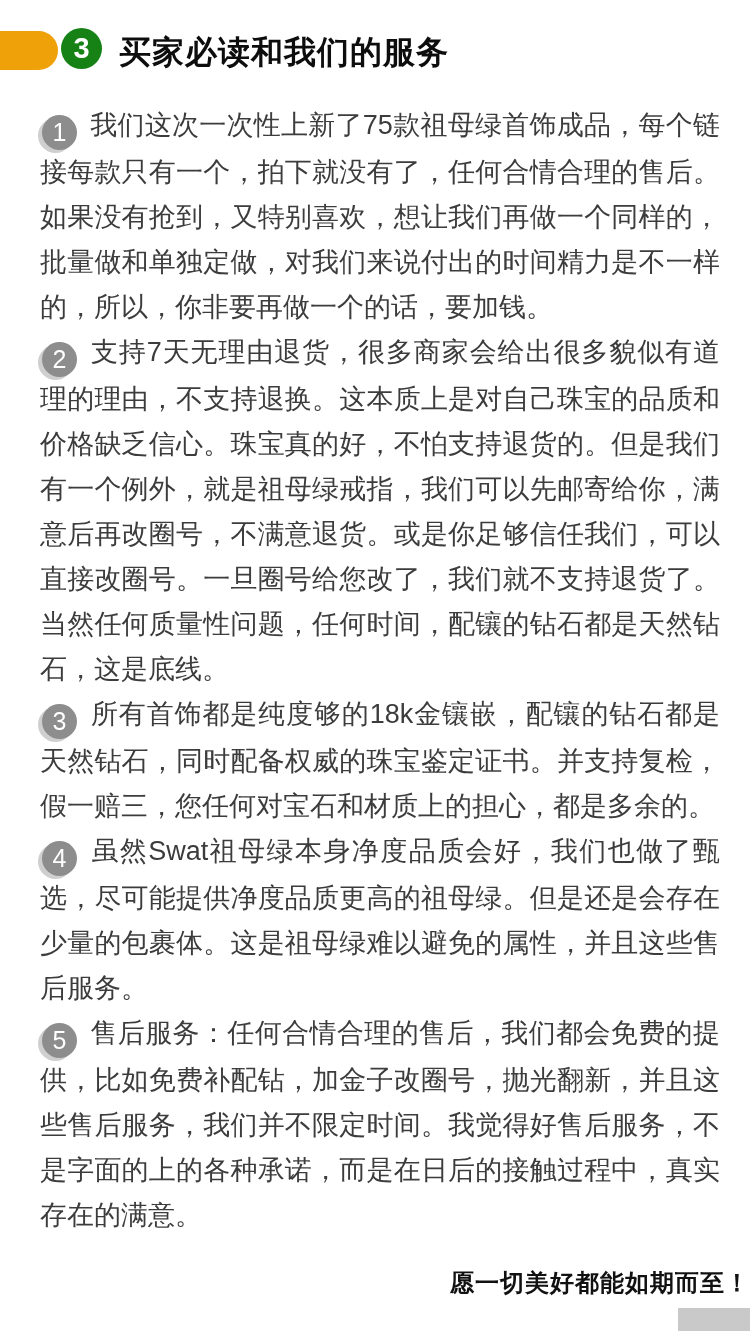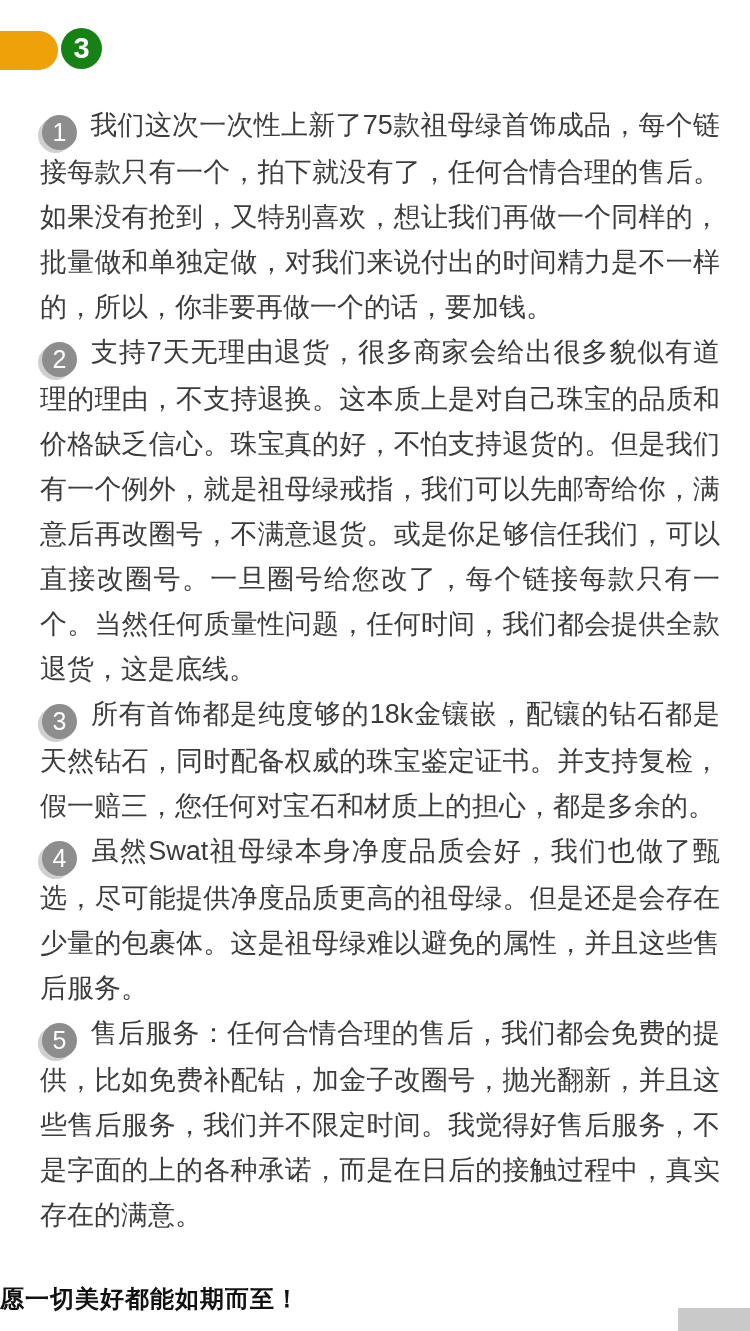--- a/index.html
+++ b/index.html
@@ -65,50 +65,51 @@
     font-size: 25px;
     line-height: 35px;
     text-align: center;
     margin-right: 13px;
     margin-left: 2px;
     vertical-align: -7px;
   }
 
   
   .footer {
-    margin-top: 45px;
-    text-align: left;
+    margin-top: 29px;
+    text-align: right;
     font-size: 24px;
     font-weight: bold;
     color: #111111;
     letter-spacing: 1px;
   }
 
   
   .next-section-fragment {
     position: absolute;
     right: 0; bottom: 0;
     width: 72px; height: 23px;
     background: #c9c9c9;
   }
 </style>
 </head>
 <body>
 
 <div class="header">
   <div class="accent-bar"></div>
   <div class="badge-circle">3</div>
+  <div class="header-title">买家必读和我们的服务</div>
 </div>
 
 <div class="content">
   <p class="para">
     <span class="num-circle">1</span><span>我们这次一次性上新了75款祖母绿首饰成品，每个链接每款只有一个，拍下就没有了，任何合情合理的售后。如果没有抢到，又特别喜欢，想让我们再做一个同样的，批量做和单独定做，对我们来说付出的时间精力是不一样的，所以，你非要再做一个的话，要加钱。</span>
   </p>
   <p class="para">
-    <span class="num-circle">2</span><span>支持7天无理由退货，很多商家会给出很多貌似有道理的理由，不支持退换。这本质上是对自己珠宝的品质和价格缺乏信心。珠宝真的好，不怕支持退货的。但是我们有一个例外，就是祖母绿戒指，我们可以先邮寄给你，满意后再改圈号，不满意退货。或是你足够信任我们，可以直接改圈号。一旦圈号给您改了，每个链接每款只有一个。当然任何质量性问题，任何时间，我们都会提供全款退货，这是底线。</span>
+    <span class="num-circle">2</span><span>支持7天无理由退货，很多商家会给出很多貌似有道理的理由，不支持退换。这本质上是对自己珠宝的品质和价格缺乏信心。珠宝真的好，不怕支持退货的。但是我们有一个例外，就是祖母绿戒指，我们可以先邮寄给你，满意后再改圈号，不满意退货。或是你足够信任我们，可以直接改圈号。一旦圈号给您改了，我们就不支持退货了。当然任何质量性问题，任何时间，配镶的钻石都是天然钻石，这是底线。</span>
   </p>
   <p class="para">
     <span class="num-circle">3</span><span>所有首饰都是纯度够的18k金镶嵌，配镶的钻石都是天然钻石，同时配备权威的珠宝鉴定证书。并支持复检，假一赔三，您任何对宝石和材质上的担心，都是多余的。</span>
   </p>
   <p class="para">
     <span class="num-circle">4</span><span>虽然Swat祖母绿本身净度品质会好，我们也做了甄选，尽可能提供净度品质更高的祖母绿。但是还是会存在少量的包裹体。这是祖母绿难以避免的属性，并且这些售后服务。</span>
   </p>
   <p class="para">
     <span class="num-circle">5</span><span>售后服务：任何合情合理的售后，我们都会免费的提供，比如免费补配钻，加金子改圈号，抛光翻新，并且这些售后服务，我们并不限定时间。我觉得好售后服务，不是字面的上的各种承诺，而是在日后的接触过程中，真实存在的满意。</span>
   </p>

